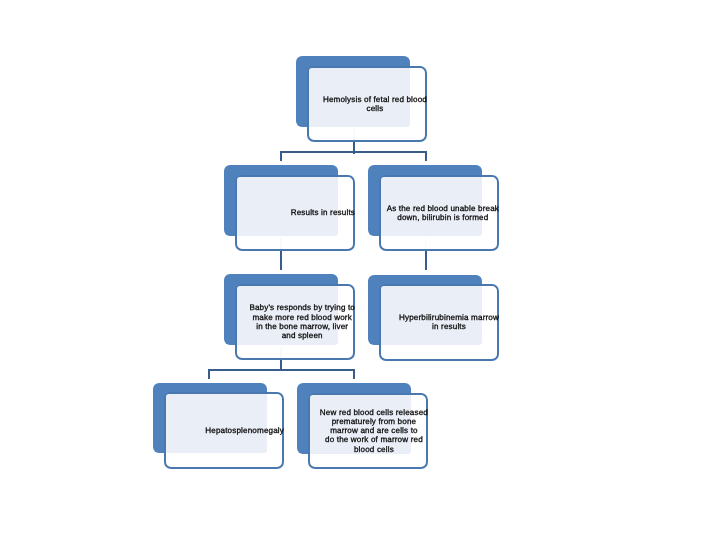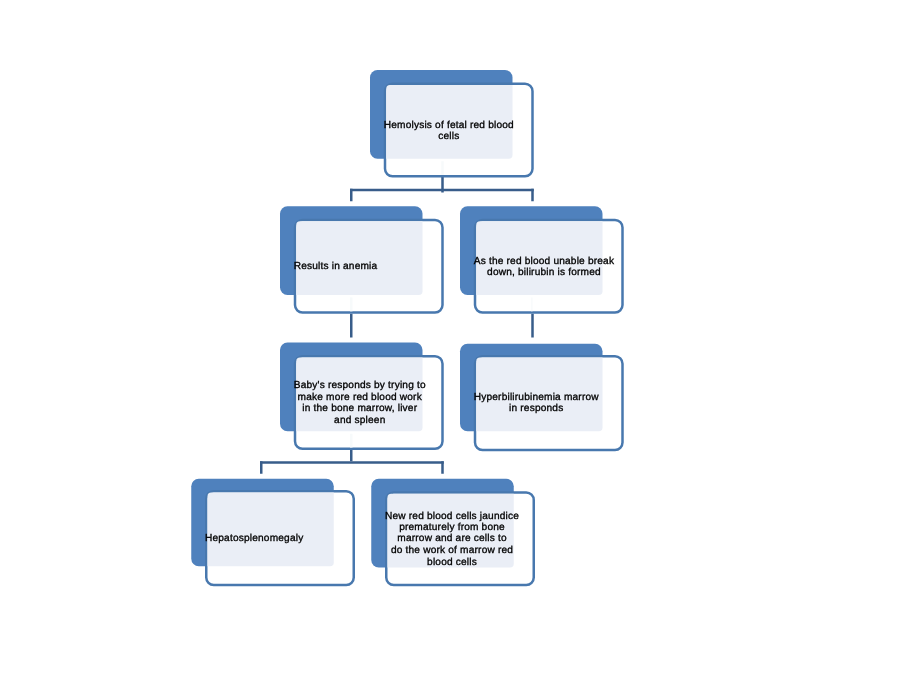--- a/index.html
+++ b/index.html
@@ -10,21 +10,21 @@
 
   .node{position:absolute;--dx:11px;--dy:9.5px;--bw:114px;--bh:70.5px;--fw:120px;--fh:76.5px;}
   .node .back{position:absolute;left:0;top:0;width:var(--bw);height:var(--bh);
        background:#4f81bd;border-radius:6px;}
   .node .front{position:absolute;left:var(--dx);top:var(--dy);width:var(--fw);height:var(--fh);
        box-sizing:border-box;border:2px solid #4878ae;border-radius:7px;background:#ffffff;}
   .node .inner{position:absolute;left:calc(var(--dx) + 2px);top:calc(var(--dy) + 2px);
        width:calc(var(--bw) - var(--dx) - 2px);height:calc(var(--bh) - var(--dy) - 2px);
        background:#eaeef6;border-radius:3px 0 3px 0;}
   .node .label{position:absolute;left:var(--dx);top:var(--dy);width:var(--fw);height:var(--fh);
-       display:flex;align-items:center;justify-content:flex-start;text-align:center;
+       display:flex;align-items:center;justify-content:flex-end;text-align:center;
        color:#000000;font-size:8.1px;line-height:9.2px;letter-spacing:0.15px;
        transform:translateZ(0);-webkit-font-smoothing:antialiased;
        -webkit-text-stroke:0.25px #000000;}
   .node .label .lines{display:block;white-space:nowrap;}
   .node .label .ln{display:block;}
 
   .conn{position:absolute;background:#385d8a;}
   .conn-ghost{position:absolute;background:#f7fafb;}
 </style>
 </head>
@@ -56,21 +56,21 @@
         </div>
       </div>
   </div>
 
   <div class="node" style="left:224px;top:165px;">
     <div class="back"></div>
     <div class="front"></div>
     <div class="inner"></div>
     <div class="label">
         <div class="lines">
-          <div class="ln">Results in anemia</div>
+          <div class="ln">Results in results</div>
         </div>
       </div>
   </div>
 
   <div class="node" style="left:368px;top:165px;">
     <div class="back"></div>
     <div class="front"></div>
     <div class="inner"></div>
     <div class="label">
         <div class="lines">
@@ -94,21 +94,21 @@
       </div>
   </div>
 
   <div class="node" style="left:368px;top:274.5px;">
     <div class="back"></div>
     <div class="front"></div>
     <div class="inner"></div>
     <div class="label">
         <div class="lines">
           <div class="ln">Hyperbilirubinemia marrow</div>
-          <div class="ln">in responds</div>
+          <div class="ln">in results</div>
         </div>
       </div>
   </div>
 
   <div class="node" style="left:153px;top:382.5px;">
     <div class="back"></div>
     <div class="front"></div>
     <div class="inner"></div>
     <div class="label">
         <div class="lines">
@@ -116,21 +116,21 @@
         </div>
       </div>
   </div>
 
   <div class="node" style="left:297px;top:383px;">
     <div class="back"></div>
     <div class="front"></div>
     <div class="inner"></div>
     <div class="label">
         <div class="lines">
-          <div class="ln">New red blood cells jaundice</div>
+          <div class="ln">New red blood cells released</div>
           <div class="ln">prematurely from bone</div>
           <div class="ln">marrow and are cells to</div>
           <div class="ln">do the work of marrow red</div>
           <div class="ln">blood cells</div>
         </div>
       </div>
   </div>
 
   <div class="conn-ghost" style="left:353px;top:129px;width:1.6px;height:11px;"></div>
   <div class="conn-ghost" style="left:280.4px;top:238px;width:1.6px;height:11px;"></div>

